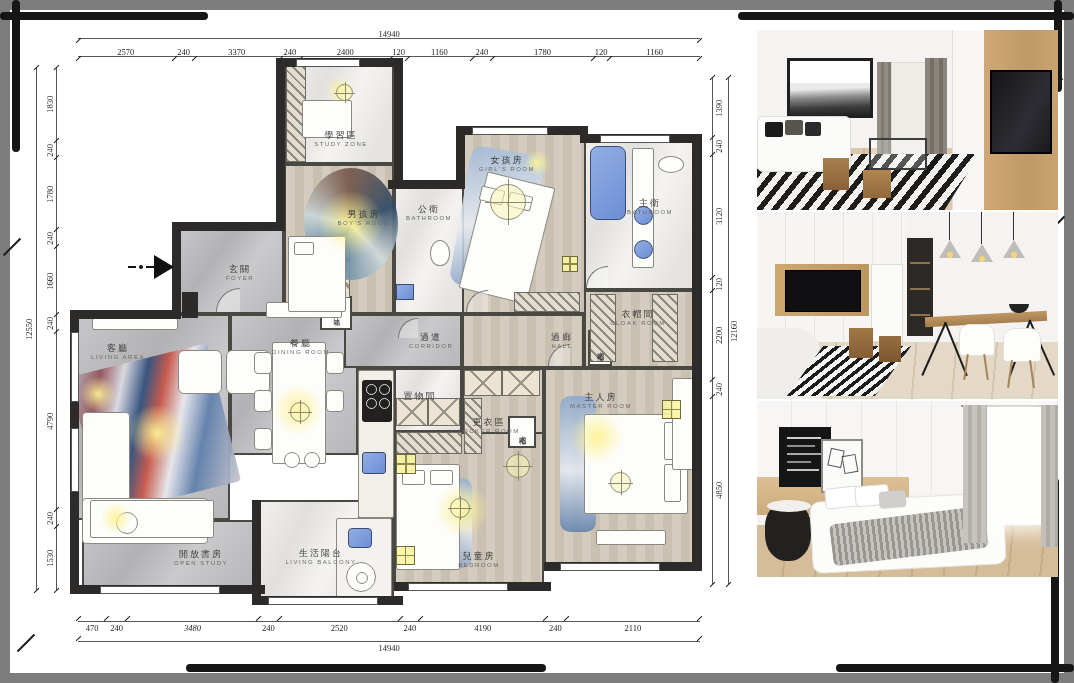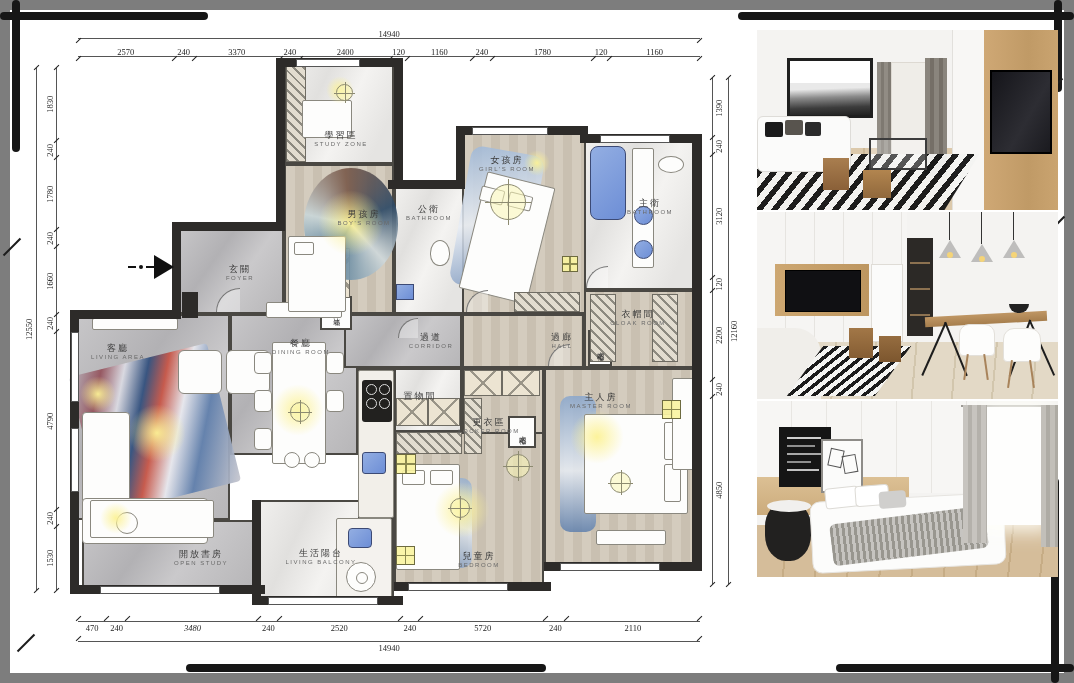--- a/index.html
+++ b/index.html
@@ -384,21 +384,21 @@
       <div class="seg" style="flex-grow: 240;">
         <span class="dim">240</span>
       </div>
       <div class="seg" style="flex-grow: 3160;">
         <span class="dim">2520</span>
       </div>
       <div class="seg" style="flex-grow: 240;">
         <span class="dim">240</span>
       </div>
       <div class="seg" style="flex-grow: 3280;">
-        <span class="dim">5720</span>
+        <span class="dim">4190</span>
       </div>
       <div class="seg" style="flex-grow: 240;">
         <span class="dim">240</span>
       </div>
       <div class="seg" style="flex-grow: 3580;">
         <span class="dim">2110</span>
       </div>
     </div>
   <div class="chain h flip" id="dim-bottom-total" style="left:78px;top:641px;width:622px;height:12px;">
       <div class="seg" style="flex-grow: 14940;">

